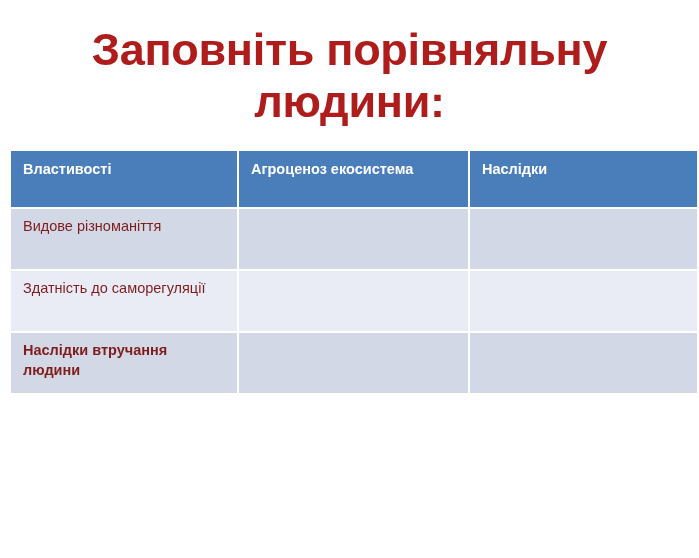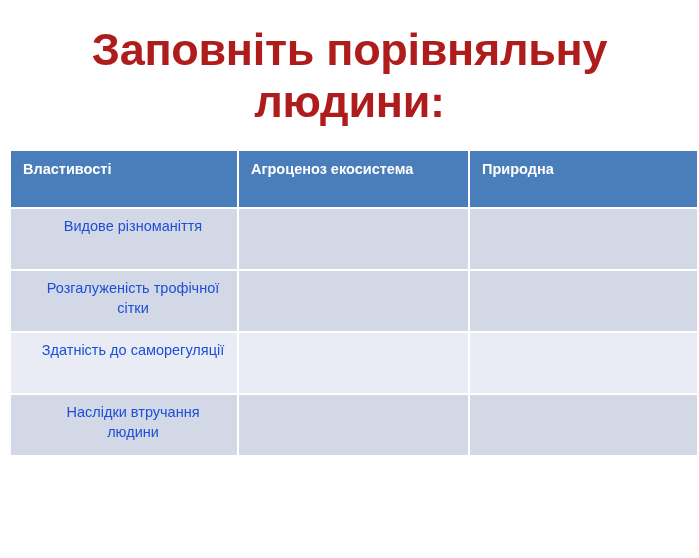--- a/index.html
+++ b/index.html
@@ -62,30 +62,30 @@
     padding: 9px 10px 9px 12px;
     height: 38px;
     border-right: 2px solid #ffffff;
     border-bottom: 2px solid #ffffff;
     line-height: 19px;
   }
   table.cmp thead th:last-child { border-right: none; }
 
   table.cmp tbody td {
     font-size: 14.5px;
-    color: #1d4ed8;
-    text-align: center;
+    color: #7f1d1d;
+    text-align: left;
     vertical-align: top;
-    padding: 7px 10px 7px 28px;
+    padding: 7px 10px 7px 12px;
     border-right: 2px solid #ffffff;
     border-bottom: 2px solid #ffffff;
     line-height: 20px;
   }
   table.cmp tbody td:last-child { border-right: none; }
-  table.cmp tbody tr:last-child td { border-bottom: none; }
+  table.cmp tbody tr:last-child td { border-bottom: none; font-weight: bold; }
 
   table.cmp tbody tr.dark td  { background: #d3d8e6; }
   table.cmp tbody tr.light td { background: #e9ecf5; }
 
   tr.r-tall td   { height: 46px; }
   tr.r-short td  { height: 24px; }
 </style>
 </head>
 <body>
 
@@ -100,37 +100,32 @@
     <table class="cmp">
       <colgroup>
         <col class="c1">
           <col class="c2">
           <col class="c3">
       </colgroup>
       <thead>
         <tr>
           <th>Властивості</th>
           <th>Агроценоз екосистема</th>
-          <th>Природна</th>
+          <th>Наслідки</th>
         </tr>
       </thead>
       <tbody>
 
         <tr class="dark r-tall">
           <td>Видове різноманіття</td>
           <td></td>
           <td></td>
         </tr>
 
 
-        <tr class="dark r-tall">
-          <td>Розгалуженість трофічної сітки</td>
-          <td></td>
-          <td></td>
-        </tr>
 
         <tr class="light r-tall">
           <td>Здатність до саморегуляції</td>
           <td></td>
           <td></td>
         </tr>
 
         <tr class="dark r-tall">
           <td>Наслідки втручання людини</td>
           <td></td>

